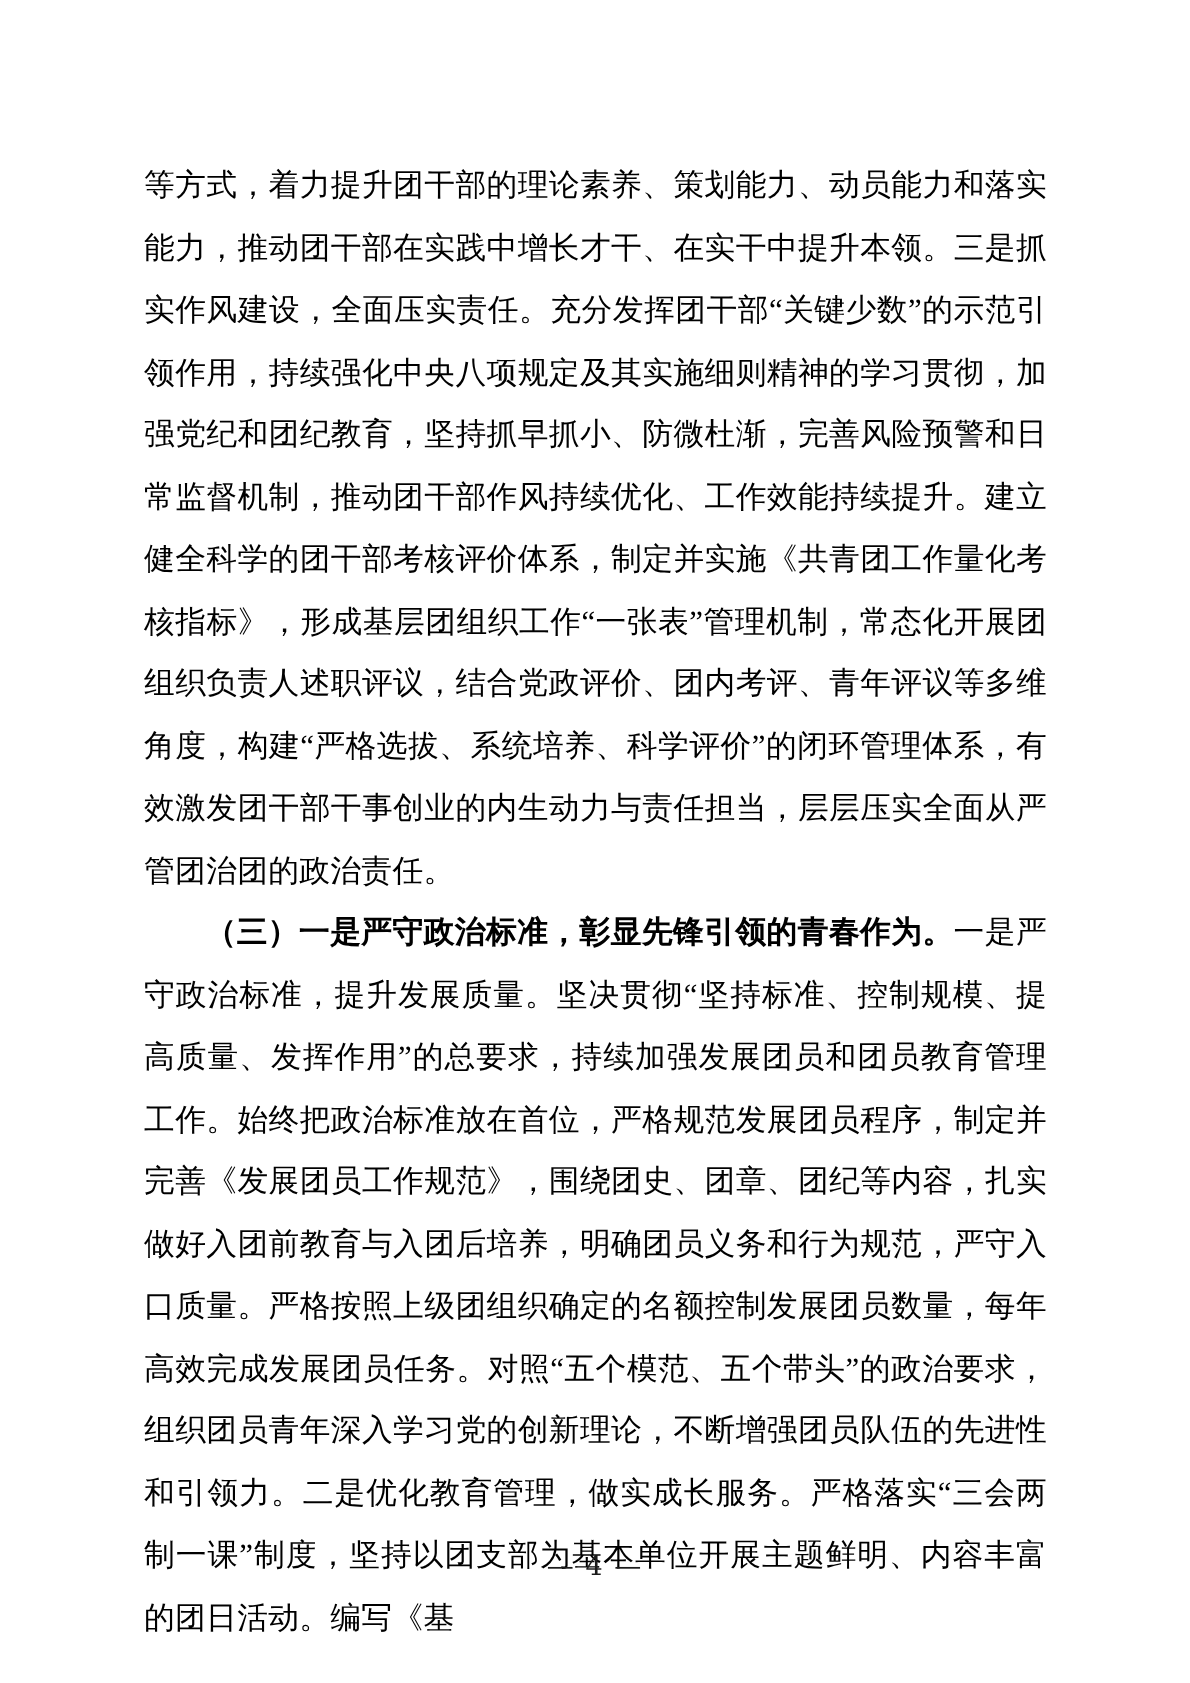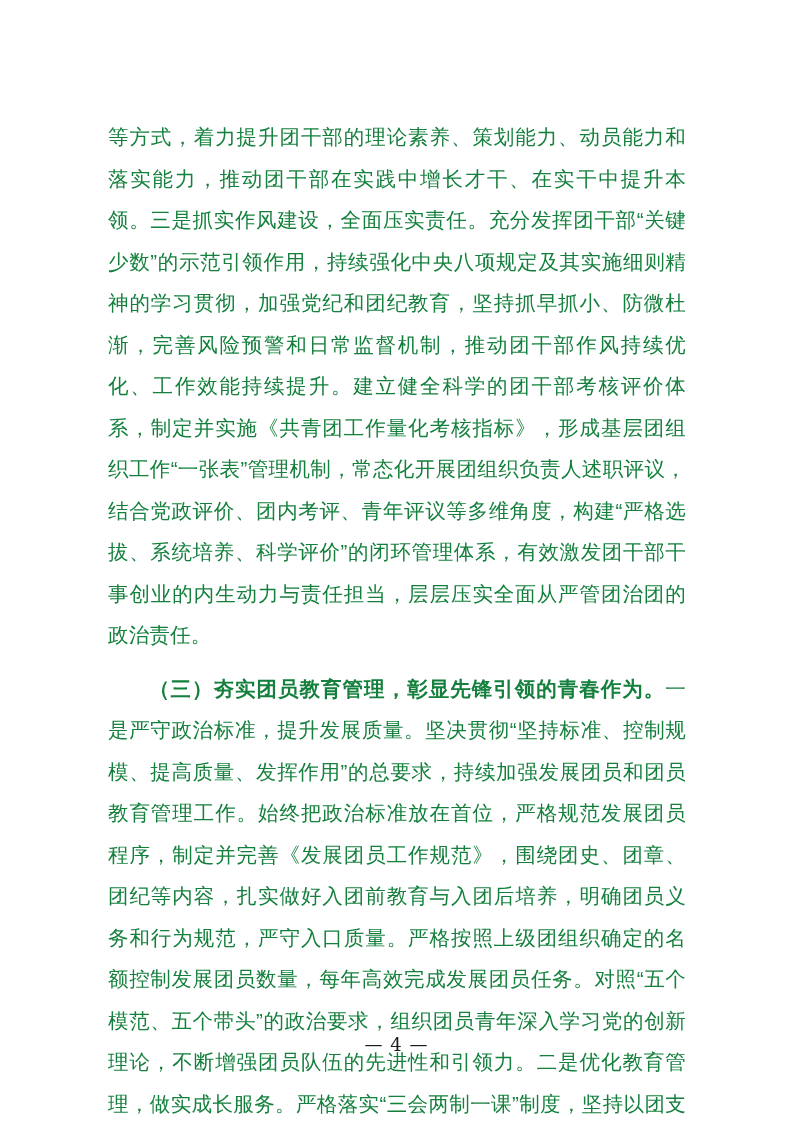--- a/index.html
+++ b/index.html
@@ -15,28 +15,28 @@
     box-sizing: border-box;
     overflow: hidden;
   }
   .content {
     position: absolute;
     left: 96px;
     top: 104px;
     width: 602px;
   }
   .para {
-    font-family: Liberation Sans, sans-serif;
+    font-family: Liberation Serif, serif;
     font-size: 20.5px;
     line-height: 41.5px;
-    color: #15803d;
+    color: #000000;
     text-align: justify;
     text-justify: inter-ideograph;
     letter-spacing: 0.2px;
-    margin: 12px;
+    margin: 0;
   }
   .para + .para {
     margin-top: 0;
   }
   .indent {
     text-indent: 41px;
   }
   .bold {
     font-weight: 700;
   }
@@ -56,21 +56,21 @@
 <body>
 
 <div class="page">
   <div class="content">
 
     <p class="para">
       <span>等方式，着力提升团干部的理论素养、策划能力、动员能力和落实能力，推动团干部在实践中增长才干、在实干中提升本领。三是抓实作风建设，全面压实责任。充分发挥团干部“关键少数”的示范引领作用，持续强化中央八项规定及其实施细则精神的学习贯彻，加强党纪和团纪教育，坚持抓早抓小、防微杜渐，完善风险预警和日常监督机制，推动团干部作风持续优化、工作效能持续提升。建立健全科学的团干部考核评价体系，制定并实施《共青团工作量化考核指标》，形成基层团组织工作“一张表”管理机制，常态化开展团组织负责人述职评议，结合党政评价、团内考评、青年评议等多维角度，构建“严格选拔、系统培养、科学评价”的闭环管理体系，有效激发团干部干事创业的内生动力与责任担当，层层压实全面从严管团治团的政治责任。</span>
     </p>
 
     <p class="para indent">
-      <span class="bold">（三）夯实团员教育管理，彰显先锋引领的青春作为。</span><span>一是严守政治标准，提升发展质量。坚决贯彻“坚持标准、控制规模、提高质量、发挥作用”的总要求，持续加强发展团员和团员教育管理工作。始终把政治标准放在首位，严格规范发展团员程序，制定并完善《发展团员工作规范》，围绕团史、团章、团纪等内容，扎实做好入团前教育与入团后培养，明确团员义务和行为规范，严守入口质量。严格按照上级团组织确定的名额控制发展团员数量，每年高效完成发展团员任务。对照“五个模范、五个带头”的政治要求，组织团员青年深入学习党的创新理论，不断增强团员队伍的先进性和引领力。二是优化教育管理，做实成长服务。严格落实“三会两制一课”制度，坚持以团支部为基本单位开展主题鲜明、内容丰富的团日活动。编写《基</span>
+      <span class="bold">（三）一是严守政治标准，彰显先锋引领的青春作为。</span><span>一是严守政治标准，提升发展质量。坚决贯彻“坚持标准、控制规模、提高质量、发挥作用”的总要求，持续加强发展团员和团员教育管理工作。始终把政治标准放在首位，严格规范发展团员程序，制定并完善《发展团员工作规范》，围绕团史、团章、团纪等内容，扎实做好入团前教育与入团后培养，明确团员义务和行为规范，严守入口质量。严格按照上级团组织确定的名额控制发展团员数量，每年高效完成发展团员任务。对照“五个模范、五个带头”的政治要求，组织团员青年深入学习党的创新理论，不断增强团员队伍的先进性和引领力。二是优化教育管理，做实成长服务。严格落实“三会两制一课”制度，坚持以团支部为基本单位开展主题鲜明、内容丰富的团日活动。编写《基</span>
     </p>
 
   </div>
 
   <div class="footer">
     <span>— 4 —</span>
   </div>
 </div>
 
 </body></html>

